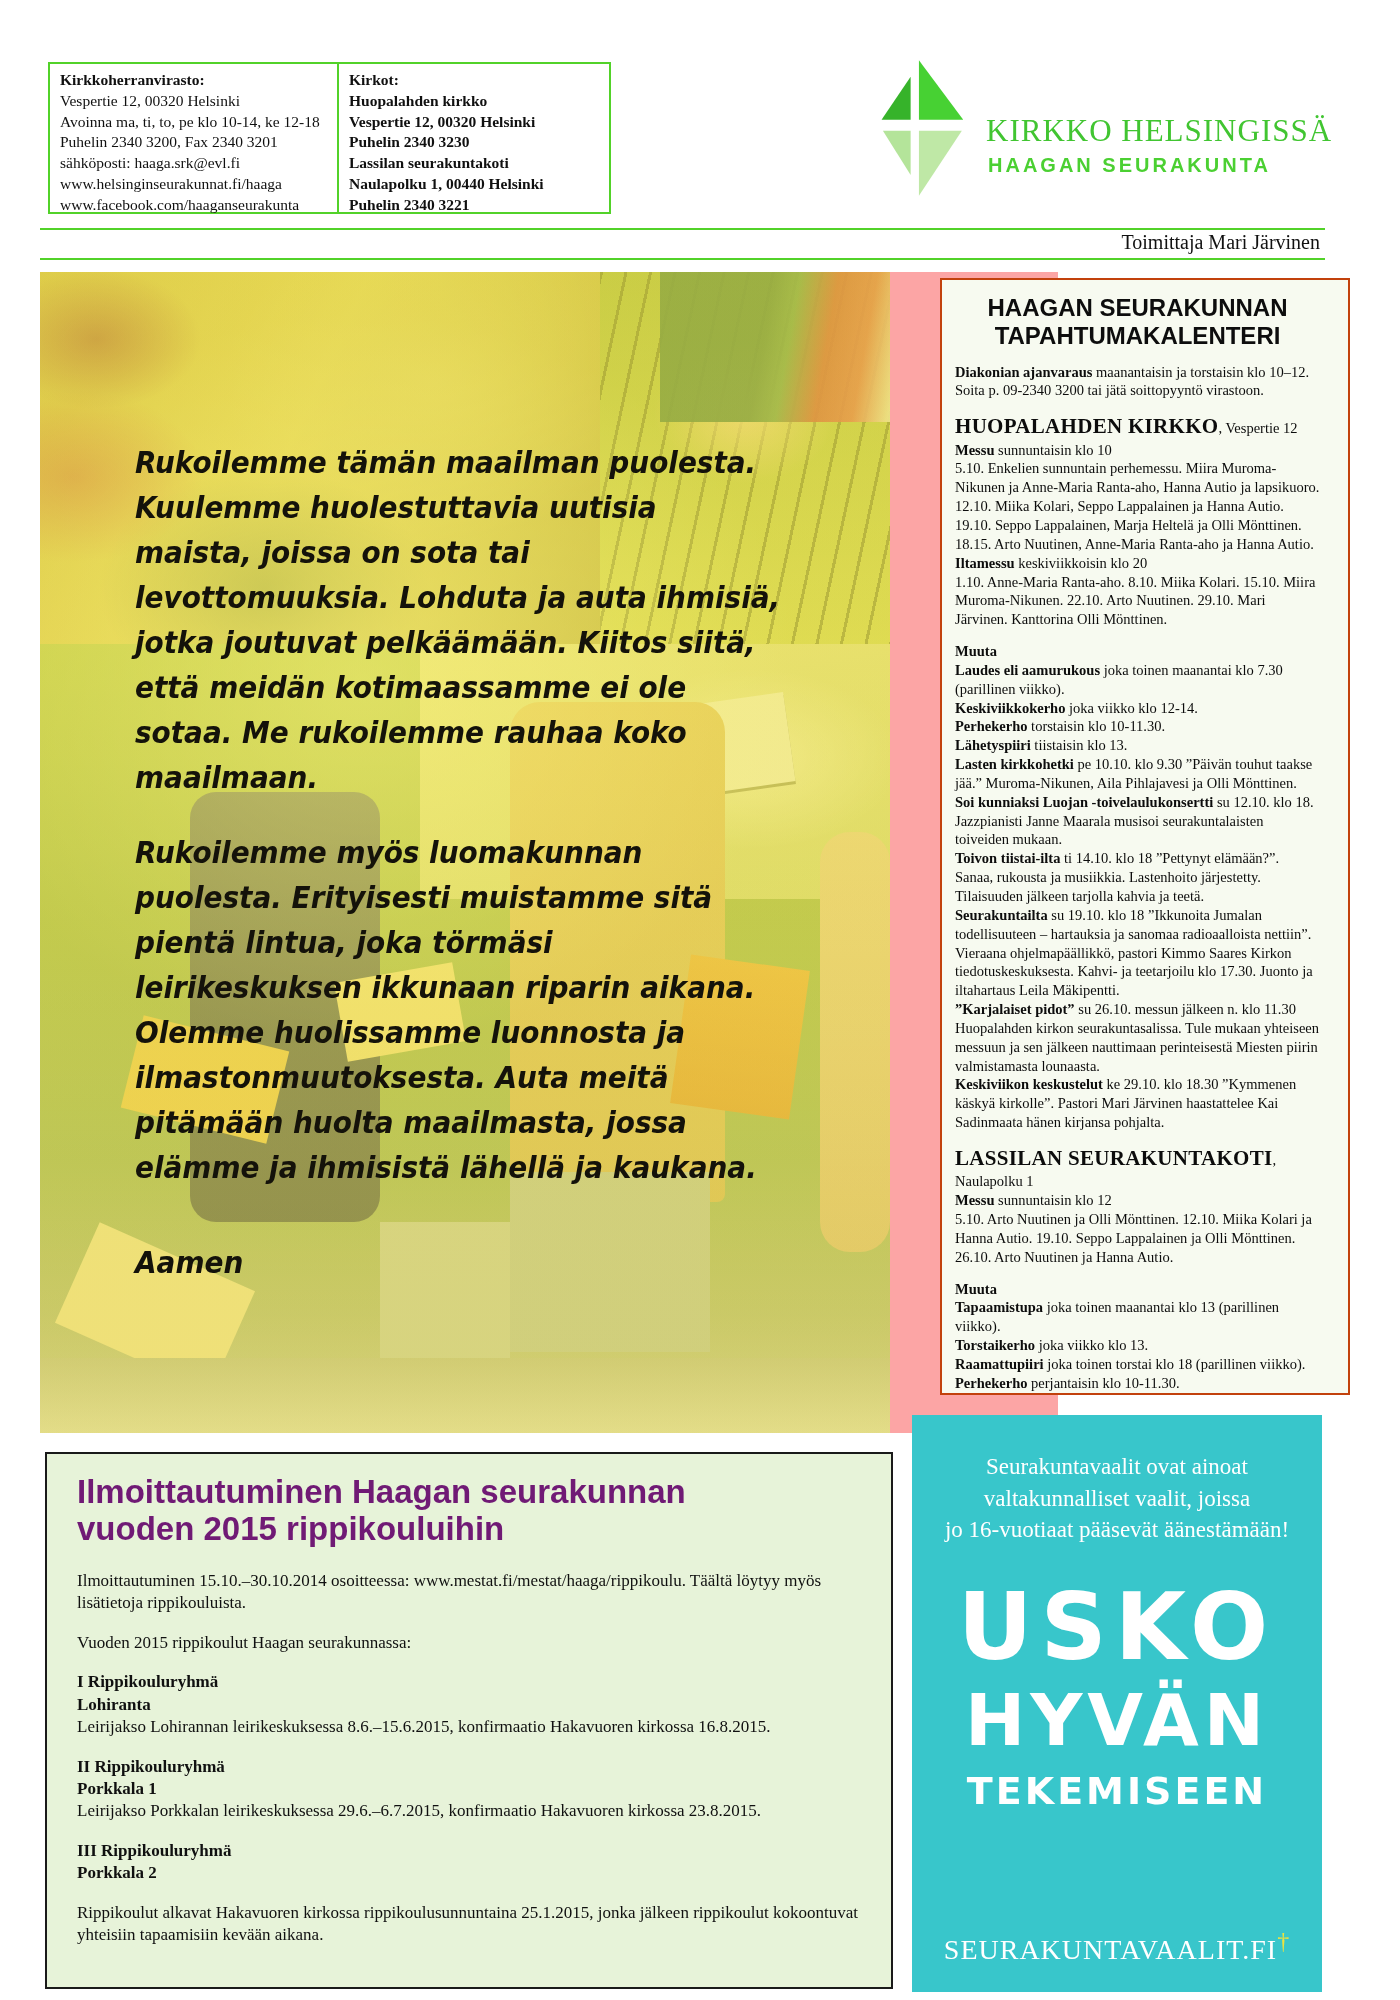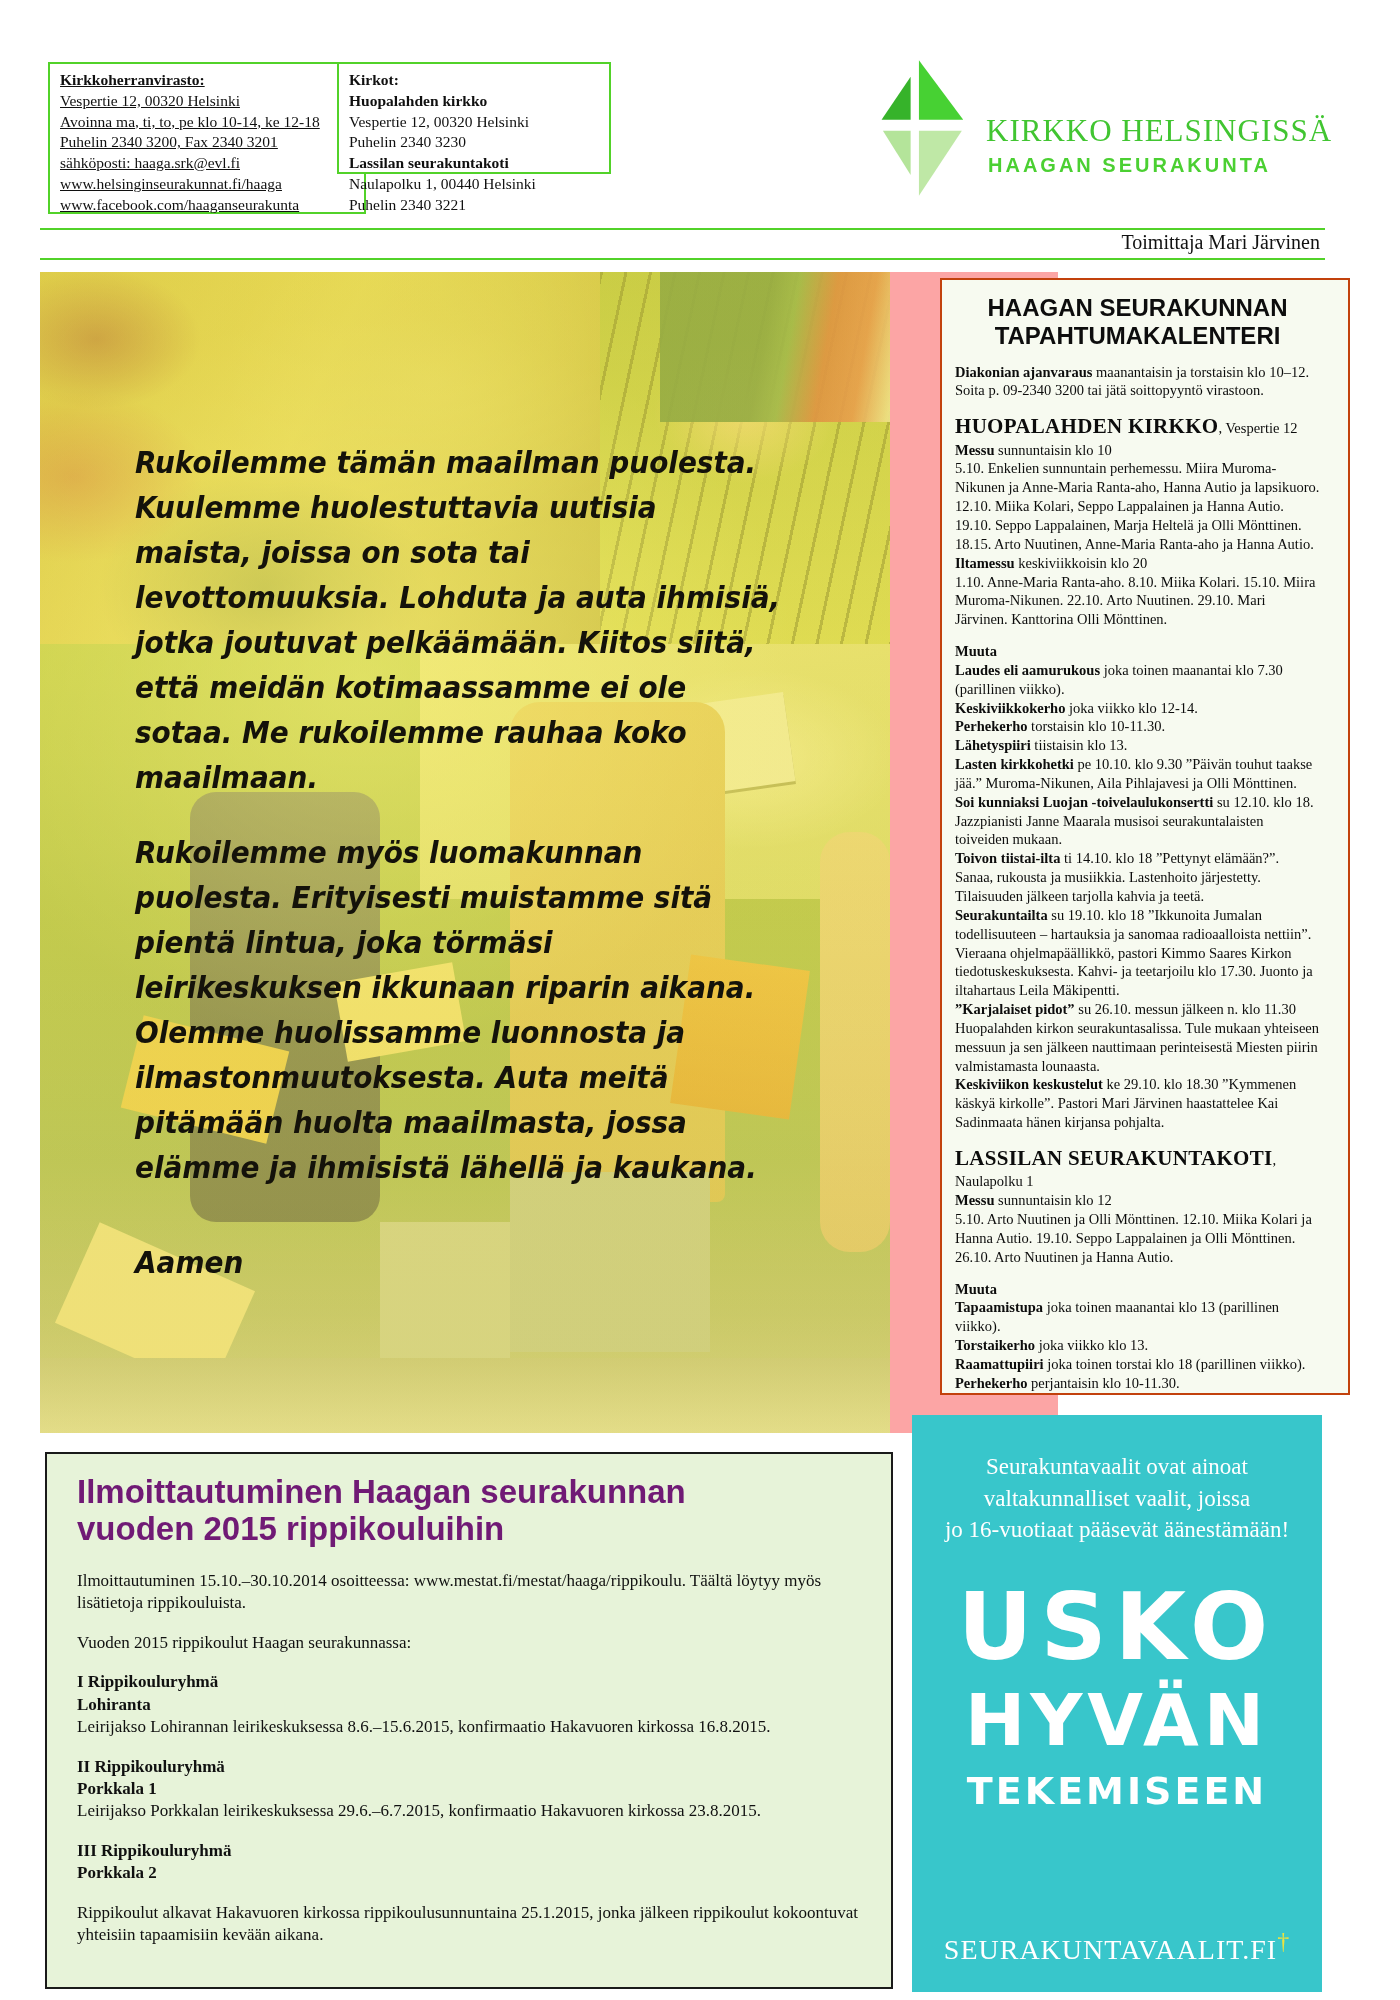--- a/index.html
+++ b/index.html
@@ -2,22 +2,22 @@
 <html><head>
 <meta charset="utf-8">
 <style>
   html,body{margin:0;padding:0;background:#ffffff;}
   #page{position:relative;width:1400px;height:2000px;background:#ffffff;overflow:hidden;
         font-family:"Liberation Serif", serif;color:#101010;}
 
   
   .info-box{position:absolute;border:2px solid #52d229;background:#fff;
             padding:6px 10px;box-sizing:border-box;font-size:15.5px;line-height:1.34;}
-  #box-office{left:48px;top:62px;width:318px;height:152px;text-decoration:underline;}
-  #box-churches{left:337px;top:62px;width:274px;height:112px;}
+  #box-office{left:48px;top:62px;width:318px;height:152px;}
+  #box-churches{left:337px;top:62px;width:274px;height:152px;font-weight:bold;}
   .info-box p{margin:0;}
 
   
   #logo{position:absolute;left:876px;top:58px;width:460px;height:150px;}
   #logo svg{position:absolute;left:0;top:0;}
   .logo-title{position:absolute;left:110px;top:55px;font-family:"Liberation Serif",serif;
               font-size:31px;letter-spacing:1px;color:#41c531;white-space:nowrap;}
   .logo-sub{position:absolute;left:112px;top:96px;font-family:"Liberation Sans",sans-serif;
             font-weight:bold;font-size:20px;letter-spacing:3px;color:#4bd032;white-space:nowrap;}
 

